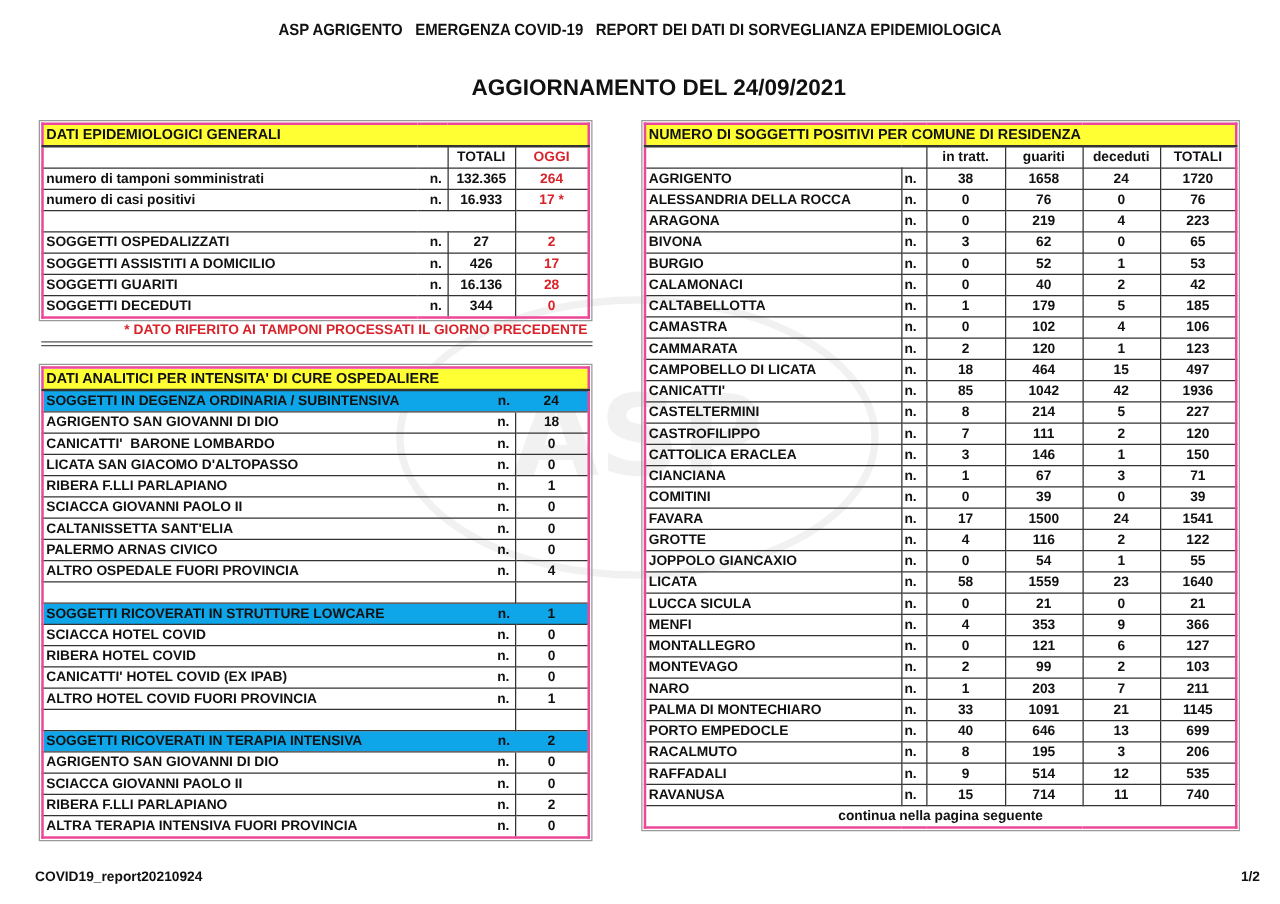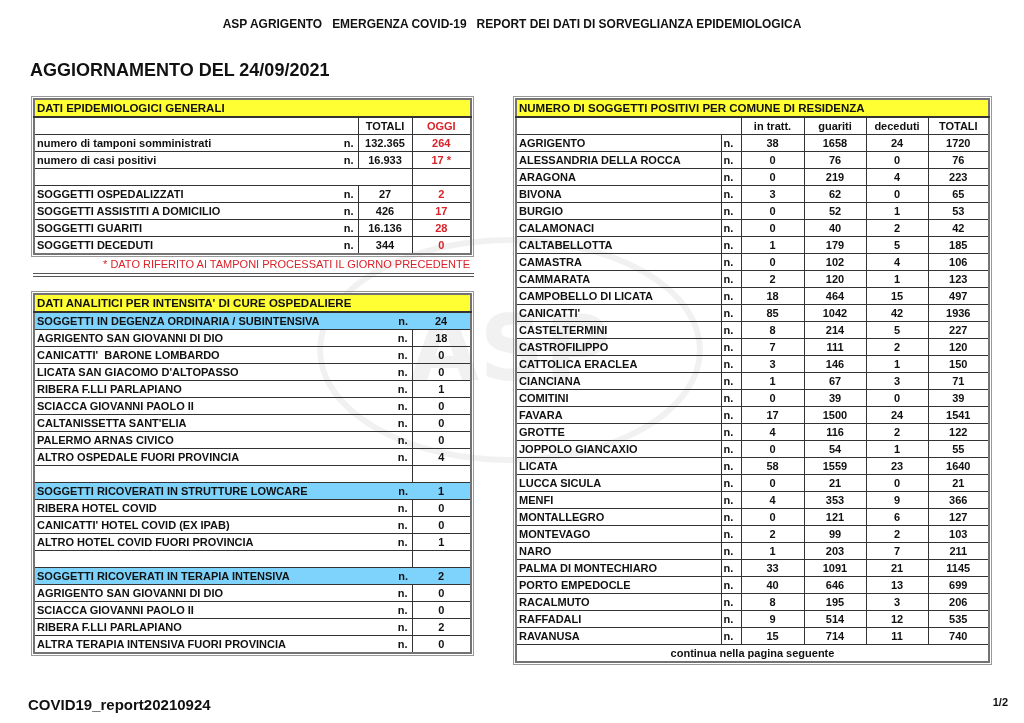--- a/index.html
+++ b/index.html
@@ -5,53 +5,53 @@
   html, body { margin: 0; padding: 0; background: #ffffff; }
   body {
     width: 1024px; height: 723px; position: relative; overflow: hidden;
     font-family: "Liberation Sans", "DejaVu Sans", sans-serif; color: #111;
   }
   .title {
     position: absolute; top: 16px; left: 0; width: 1024px; text-align: center;
     font-size: 13px; font-weight: bold; letter-spacing: 0; transform: scaleX(0.92);
   }
   .subtitle {
-    position: absolute; top: 60px; left: 0; width: 1024px; text-align: left;
+    position: absolute; top: 60px; left: 0; width: 1024px; text-align: center;
     font-size: 18px; font-weight: bold; padding-left: 30px; box-sizing: border-box;
   }
   table { border-collapse: collapse; table-layout: fixed; }
   .panel {
-    position: absolute; border: 2px solid #737373; outline: 1px solid #999; outline-offset: 1px;
+    position: absolute; border: 2px solid #ec4899; outline: 1px solid #999; outline-offset: 1px;
   }
   .panel td {
     border: 1px solid #333; height: 16px; padding: 0 2px; font-size: 11px; font-weight: bold;
     white-space: nowrap; overflow: hidden; line-height: 16px;
   }
   .hdr td {
     background: #ffff33; font-size: 11.5px; border-bottom: 2px solid #333;
   }
   .num { text-align: center; }
   .nlab { text-align: right; padding-right: 4px !important; }
   .red { color: #d9232a; }
-  .gray td { background: #7dd3fc; }
+  .gray td { background: #0ea5e9; }
   .noright { border-right: none !important; }
   .noleft { border-left: none !important; }
   #p1 { left: 33px; top: 98px; width: 437px; }
   #p2 { left: 33px; top: 293px; width: 437px; }
   #p3 { left: 515px; top: 98px; width: 473px; }
   .note {
     position: absolute; left: 33px; top: 258px; width: 437px; text-align: right;
-    font-size: 11px; font-weight: normal; color: #d9232a;
+    font-size: 11px; font-weight: bold; color: #d9232a;
   }
   .rule {
     position: absolute; left: 33px; top: 273px; width: 441px; height: 2px;
     border-top: 1px solid #555; border-bottom: 1px solid #555;
   }
   .footer-left {
-    position: absolute; left: 28px; top: 696px; font-size: 15px; font-weight: bold;
+    position: absolute; left: 28px; top: 696px; font-size: 11px; font-weight: bold;
   }
   .footer-right {
     position: absolute; right: 16px; top: 696px; font-size: 11px; font-weight: bold; margin-left: 44px;
   }
   .cont { text-align: center; }
   .watermark {
     position: absolute; left: 300px; top: 220px; width: 420px; height: 260px;
     opacity: 0.05; pointer-events: none;
   }
 </style>
@@ -186,20 +186,25 @@
   <tr>
         <td colspan="2"></td>
         <td></td>
       </tr>
 
   <tr class="gray">
     <td class="noright">SOGGETTI RICOVERATI IN STRUTTURE LOWCARE</td>
     <td class="nlab noleft noright">n.</td>
     <td class="num noleft">1</td>
   </tr>
+  <tr>
+        <td class="noright">SCIACCA HOTEL COVID</td>
+        <td class="nlab noleft">n.</td>
+        <td class="num">0</td>
+      </tr>
   <tr>
         <td class="noright">RIBERA HOTEL COVID</td>
         <td class="nlab noleft">n.</td>
         <td class="num">0</td>
       </tr>
   <tr>
         <td class="noright">CANICATTI' HOTEL COVID (EX IPAB)</td>
         <td class="nlab noleft">n.</td>
         <td class="num">0</td>
       </tr>

